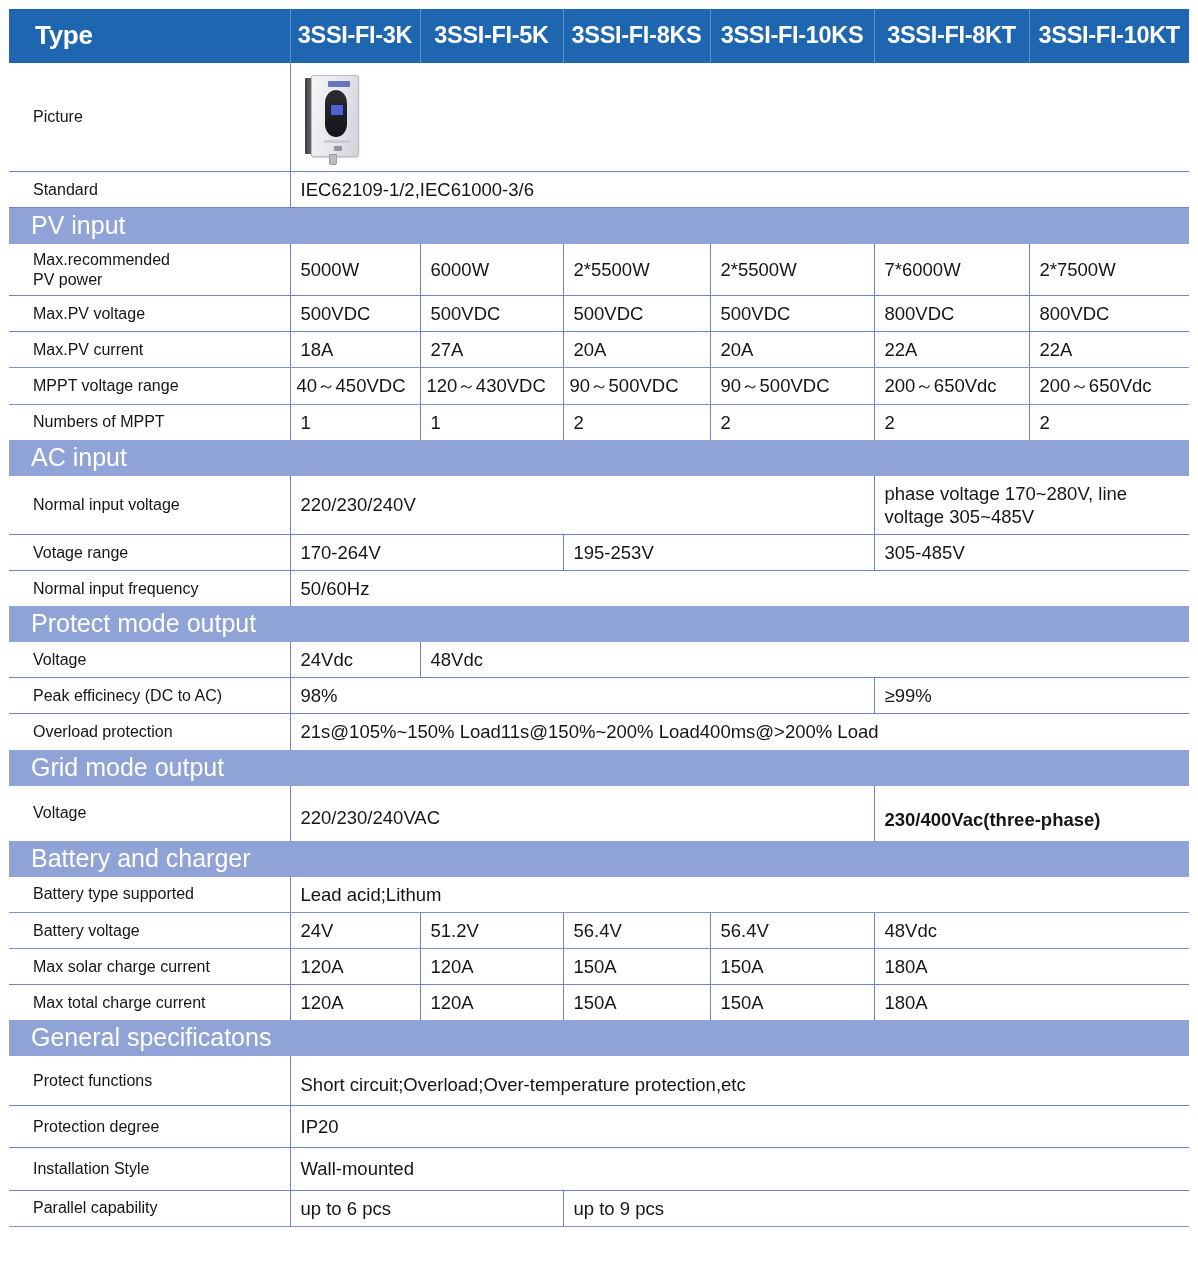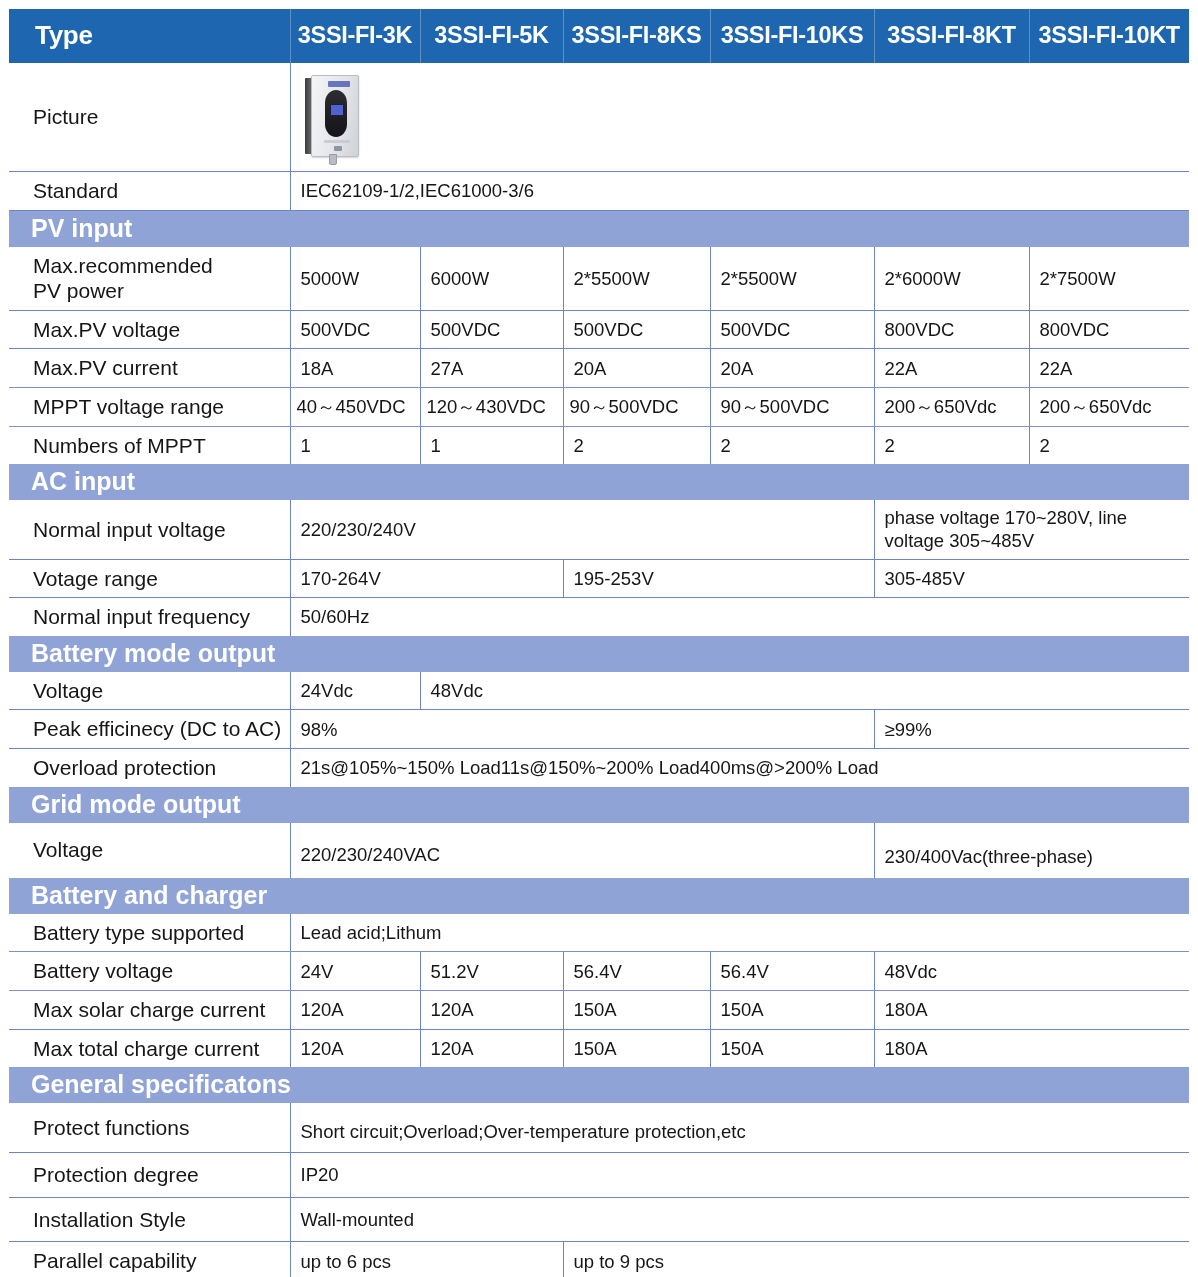--- a/index.html
+++ b/index.html
@@ -50,31 +50,31 @@
     padding-left:26px;
     font-size:26px;
     border-right:1px solid #5d92c9;
   }
 
   
   td.sect{
     background:#90a3d6;
     color:#ffffff;
     font-size:25px;
-    font-weight:bold;
+    font-weight:normal;
     letter-spacing:0px;
     padding:3px 0 5px 22px;
     border:none;
     line-height:1.12;
   }
   tr.sect-row td{border:none;}
 
   
   td.lbl{
-    font-size:21px;
+    font-size:16px;
     padding:6px 0 6px 24px;
     border-bottom:1.6px solid #6d85c4;
     border-right:1.6px solid #6d85c4;
     vertical-align:middle;
     line-height:1.22;
     white-space:normal;
   }
   td.val{
     font-size:18.5px;
     padding:6px 0 6px 10px;
@@ -191,21 +191,21 @@
   <tr class="sect-row">
     <td class="sect" colspan="7">PV input</td>
   </tr>
 
   <tr>
     <td class="lbl">Max.recommended<br>PV power</td>
     <td class="val">5000W</td>
     <td class="val">6000W</td>
     <td class="val">2*5500W</td>
     <td class="val">2*5500W</td>
-    <td class="val">2*6000W</td>
+    <td class="val">7*6000W</td>
     <td class="val last">2*7500W</td>
   </tr>
   <tr>
     <td class="lbl">Max.PV voltage</td>
     <td class="val">500VDC</td>
     <td class="val">500VDC</td>
     <td class="val">500VDC</td>
     <td class="val">500VDC</td>
     <td class="val">800VDC</td>
     <td class="val last">800VDC</td>
@@ -252,21 +252,21 @@
     <td class="val" colspan="2">170-264V</td>
     <td class="val" colspan="2">195-253V</td>
     <td class="val last" colspan="2">305-485V</td>
   </tr>
   <tr>
     <td class="lbl nb">Normal input frequency</td>
     <td class="val last nb" colspan="6">50/60Hz</td>
   </tr>
 
   <tr class="sect-row">
-    <td class="sect" colspan="7">Battery mode output</td>
+    <td class="sect" colspan="7">Protect mode output</td>
   </tr>
 
   <tr>
     <td class="lbl">Voltage</td>
     <td class="val">24Vdc</td>
     <td class="val last" colspan="5">48Vdc</td>
   </tr>
   <tr>
     <td class="lbl">Peak efficinecy (DC to AC)</td>
     <td class="val" colspan="4">98%</td>
@@ -277,21 +277,21 @@
     <td class="val last nb" colspan="6">21s@105%~150% Load11s@150%~200% Load400ms@&gt;200% Load</td>
   </tr>
 
   <tr class="sect-row">
     <td class="sect" colspan="7">Grid mode output</td>
   </tr>
 
   <tr>
     <td class="lbl nb" style="padding-top:12px;padding-bottom:12px;">Voltage</td>
     <td class="val nb" colspan="4" style="padding-top:20px;padding-bottom:12px;">220/230/240VAC</td>
-    <td class="val last nb" colspan="2" style="padding-top:12px;padding-bottom:0;">230/400Vac(three-phase)</td>
+    <td class="val last nb" colspan="2" style="padding-top:12px;padding-bottom:0;font-weight:bold;">230/400Vac(three-phase)</td>
   </tr>
 
   <tr class="sect-row">
     <td class="sect" colspan="7">Battery and charger</td>
   </tr>
 
   <tr>
     <td class="lbl thin">Battery type supported</td>
     <td class="val last thin" colspan="6">Lead acid;Lithum</td>
   </tr>

